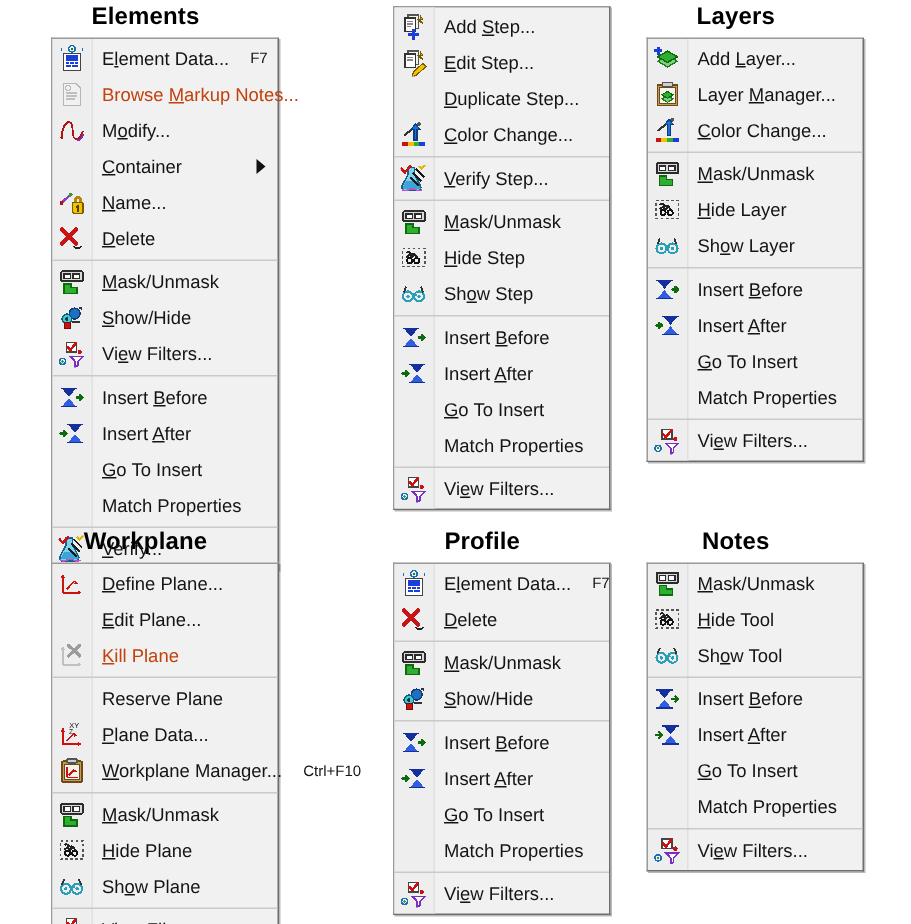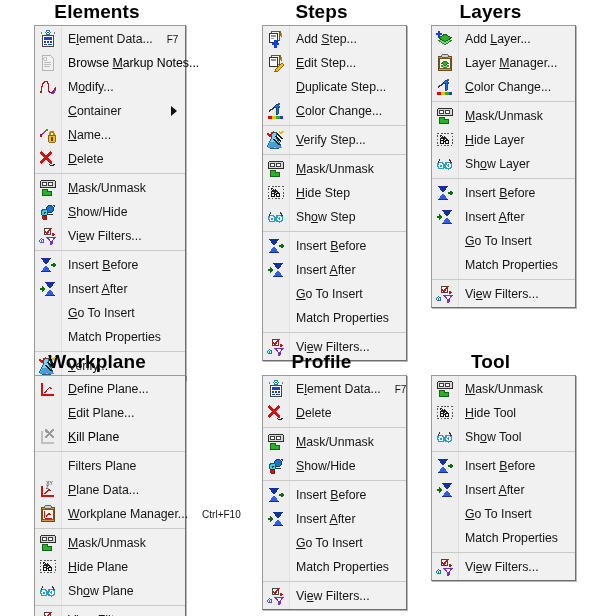--- a/index.html
+++ b/index.html
@@ -18,21 +18,21 @@
   .col{ position:absolute; }
   .col-1{ left:8px; width:178px; }
   .col-2{ left:236px; width:171px; }
   .col-3{ left:405px; width:171px; }
   .row-1{ top:4px; }
   .row-2{ top:354px; }
 
   .menu-title{
     text-align:center;
     font-weight:bold;
-    font-size:19px;
+    font-size:16px;
     color:#000;
     letter-spacing:0.1px;
     height:16px;
     line-height:16px;
     margin-bottom:5px;
     white-space:nowrap;
   }
 
   .menu{
     border:1px solid #9a9a9a;
@@ -79,21 +79,21 @@
     line-height:14px;
     color:#141414;
   }
   .item .lbl u{ text-decoration:underline; }
   .item .accel{
     font-size:10px;
     color:#141414;
     padding-left:14px;
     padding-right:4px;
   }
-  .item.disabled .lbl, .item.disabled .accel{ color:#000000; }
+  .item.disabled .lbl, .item.disabled .accel{ color:#c2410c; }
   .item .submark{
     width:0;height:0;
     border-top:5px solid transparent;
     border-bottom:5px solid transparent;
     border-left:6px solid #111;
     margin-left:6px; margin-right:2px;
   }
   .sep{
     height:1px;
     background:#c9c9c9;
@@ -259,21 +259,20 @@
               <path d="M1 14.6 q2 1 4 0 q2 -1 4 0 q2 1 4 0" fill="none" stroke="#c04fd0" stroke-width="0.9"></path>
               <path d="M0.6 2.2 l2 2.2 l3.2 -3.6" fill="none" stroke="#cc1111" stroke-width="1.5" stroke-linecap="round"></path>
               <path d="M11.2 1 l1.2 1.2 l2 -2" fill="none" stroke="#e0b800" stroke-width="1.2" stroke-linecap="round"></path>
             </svg>
           </span>
           <span class="lbl"><u>V</u>erify...</span>
         </div>
       </div>
     </div>
     <div class="col col-2 row-1">
-      <div class="menu-title">Steps</div>
       <div class="menu">
         <div class="item">
           <span class="ico">
             <svg width="18" height="18" viewBox="0 0 16 16" shape-rendering="crispEdges">
               <rect x="4.4" y="1" width="6.4" height="8" fill="#f3f3ee" stroke="#555" stroke-width="0.9"></rect>
               <rect x="2.6" y="2.8" width="6.4" height="8" fill="#ffffff" stroke="#333" stroke-width="0.9"></rect>
               <path d="M3.8 4.6 h3.8 M3.8 6.2 h3.8 M3.8 7.8 h2.6" stroke="#888" stroke-width="0.8"></path>
               <path d="M11.6 1 l1.6 2.6 h-1.4 l1.4 2.6 l-2.6 -2.4 h1.2 z" fill="#e8c200" stroke="#7a5c00" stroke-width="0.6"></path>
               <path d="M4.4 11.4 h2.2 v-2.2 h2 v2.2 h2.2 v2 h-2.2 v2.2 h-2 v-2.2 h-2.2 z" fill="#1a3fd8"></path>
             </svg>
@@ -565,21 +564,21 @@
               <path d="M2.6 2.4 l-1.3 2.2 h2.6 z" fill="#9b9b9b"></path>
               <path d="M13.6 13.4 l-2.2 -1.3 v2.6 z" fill="#9b9b9b"></path>
               <path d="M6 2 L12.6 8.2 M12.6 2 L6 8.2" stroke="#5a5a5a" stroke-width="2" stroke-linecap="round"></path>
             </svg>
           </span>
           <span class="lbl"><u>K</u>ill Plane</span>
         </div>
         <div class="sep"></div>
         <div class="item">
           <span class="ico"></span>
-          <span class="lbl">Filters Plane</span>
+          <span class="lbl">Reserve Plane</span>
         </div>
         <div class="item">
           <span class="ico">
             <svg width="18" height="18" viewBox="0 0 16 16" shape-rendering="crispEdges">
               <path d="M2.6 13.4 V4.6 M2.6 13.4 H12.8" stroke="#cc1111" stroke-width="1.2" stroke-linecap="round"></path>
               <path d="M2.6 3.8 l-1.3 2.2 h2.6 z" fill="#cc1111"></path>
               <path d="M13.6 13.4 l-2.2 -1.3 v2.6 z" fill="#cc1111"></path>
               <path d="M4.8 11.6 l4.2 -4.4" stroke="#cc1111" stroke-width="1.1"></path>
               <path d="M9.4 6.8 l-0.4 2.2 l2.2 -0.4 z" fill="#cc1111"></path>
               <text x="6.4" y="3.6" font-size="4.4" fill="#1a1a1a" font-family="sans-serif">XY</text>
@@ -754,21 +753,21 @@
               <circle cx="2.4" cy="12.4" r="0.7" fill="#2f9e2f"></circle>
               <path d="M7 9.4 h7.4 l-2.9 3 v2.4 l-1.6 1 v-3.4 z" fill="#ffffff" stroke="#7a2fc4" stroke-width="1"></path>
               <path d="M12.6 8.2 a1.3 1.3 0 1 1 0.1 0" fill="#cc1111"></path>
             </svg>
           </span>
           <span class="lbl">Vi<u>e</u>w Filters...</span>
         </div>
       </div>
     </div>
     <div class="col col-3 row-2">
-      <div class="menu-title">Tool</div>
+      <div class="menu-title">Notes</div>
       <div class="menu">
         <div class="item">
           <span class="ico">
             <svg width="18" height="18" viewBox="0 0 16 16" shape-rendering="crispEdges">
               <rect x="1.6" y="1.6" width="12.8" height="6" rx="0.8" fill="#d9d9d9" stroke="#2b2b2b" stroke-width="1.1"></rect>
               <rect x="3.2" y="3.2" width="3.8" height="2.9" fill="#ffffff" stroke="#2b2b2b" stroke-width="0.8"></rect>
               <rect x="8.6" y="3.2" width="3.8" height="2.9" fill="#ffffff" stroke="#2b2b2b" stroke-width="0.8"></rect>
               <path d="M3.2 9.2 h4.2 v2.2 h3.6 v3.4 h-7.8 z" fill="#2fae2f" stroke="#0d6b0d" stroke-width="0.9"></path>
             </svg>
           </span>

